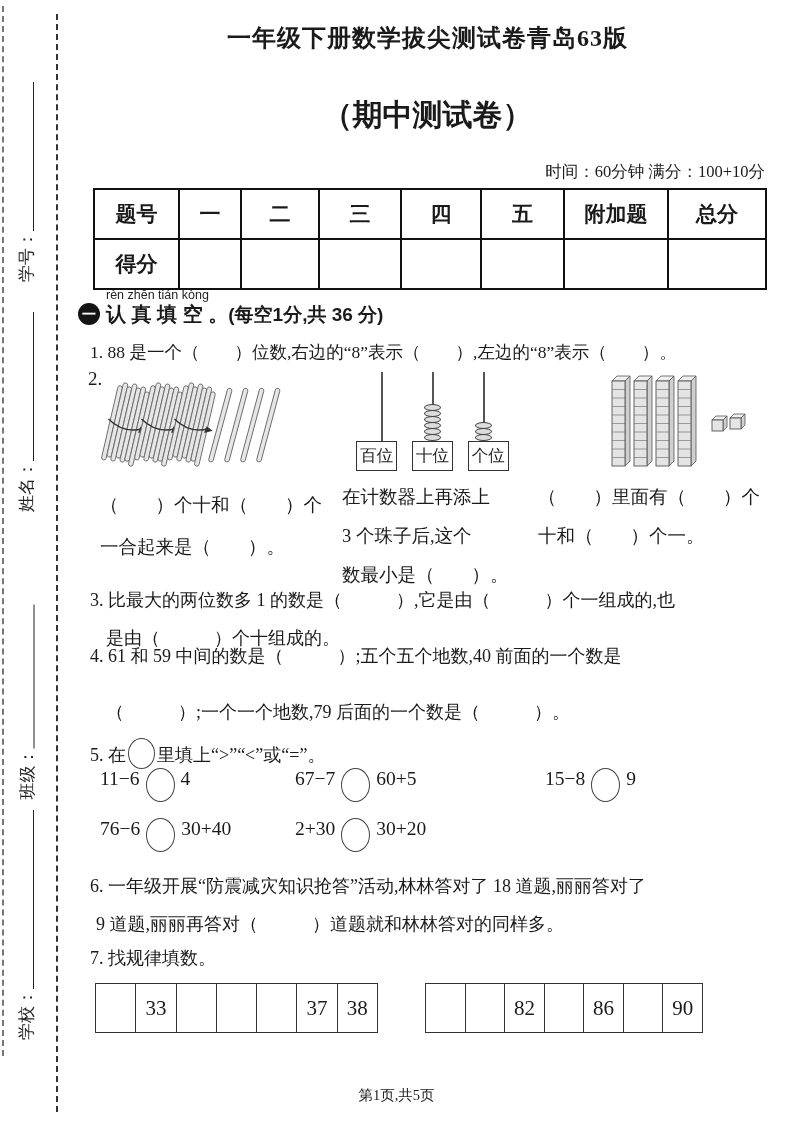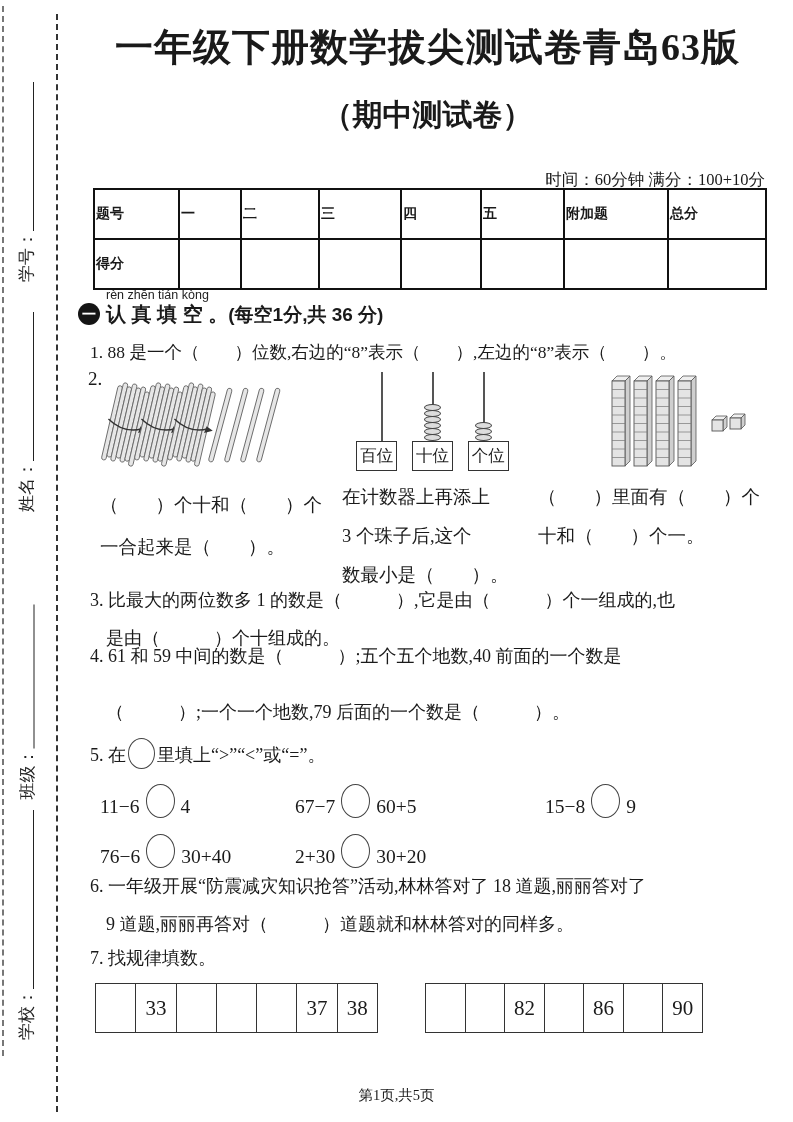--- a/index.html
+++ b/index.html
@@ -8,29 +8,29 @@
 
   
   .edge-dashes{position:absolute;left:2px;top:6px;height:1050px;border-left:2px dashed #777;}
   .seal-line{position:absolute;left:56px;top:14px;bottom:10px;border-left:2.5px dashed #333;}
   .m-label{position:absolute;height:24px;display:flex;align-items:flex-end;transform:rotate(-90deg);}
   .m-text{font-size:17px;color:#222;white-space:nowrap;}
   .m-line{flex:1;border-bottom:1.5px solid #222;margin-bottom:4px;}
 
   
   .title{position:absolute;left:70px;right:8px;top:22px;text-align:center;
-         font-size:38px;font-weight:bold;letter-spacing:1px;white-space:nowrap;}
+         font-size:24px;font-weight:bold;letter-spacing:1px;white-space:nowrap;}
   .subtitle{position:absolute;left:70px;right:8px;top:95px;text-align:center;
             font-size:30px;font-weight:bold;}
-  .meta{position:absolute;right:28px;top:161px;font-size:16.5px;margin-top:8px;}
+  .meta{position:absolute;right:28px;top:161px;font-size:16.5px;}
 
   
   .score-table{position:absolute;left:93px;top:188px;width:672px;border-collapse:collapse;table-layout:fixed;}
-  .score-table td{border:2px solid #111;height:46px;text-align:left;
-                  font-size:14px;font-weight:bold;}
+  .score-table td{border:2px solid #111;height:46px;text-align:center;
+                  font-size:21px;font-weight:bold;}
 
   
   .pinyin{position:absolute;left:106px;top:288px;font-size:12.5px;
           font-family:"Liberation Sans","DejaVu Sans",sans-serif;color:#222;}
   .badge{position:absolute;left:78px;top:303px;width:22px;height:22px;border-radius:50%;
          background:#141414;color:#fff;font-size:14px;line-height:22px;text-align:center;
          font-weight:bold;font-family:"Liberation Sans",sans-serif;}
   .sec-title{position:absolute;left:106px;top:301px;font-size:20px;font-weight:bold;
              font-family:"Liberation Sans","DejaVu Sans",sans-serif;white-space:nowrap;}
   .sec-note{font-size:19px;}
@@ -46,21 +46,21 @@
         background:#ddd;margin-top:-1px;box-sizing:border-box;}
   .beads{position:absolute;}
   .counter-box{position:absolute;left:0;top:69px;width:153px;height:30px;display:flex;gap:16px;}
   .counter-box span{flex:1;border:1.5px solid #333;margin-left:-1.5px;text-align:center;
                     font-size:16.5px;line-height:28px;}
   .counter-box span:first-child{margin-left:0;}
 
   
   .cmp-grid{position:absolute;left:100px;top:768px;width:668px;display:grid;
             grid-template-columns:195px 250px 1fr;grid-auto-rows:50px;}
-  .cmp{display:flex;align-items:flex-end;font-size:19.5px;}
+  .cmp{display:flex;align-items:flex-start;font-size:19.5px;}
   .cmp-circle{display:inline-block;width:29px;height:34px;border:1.3px solid #444;
               border-radius:50%;margin:0 6px;box-sizing:border-box;}
   .inline-circle{display:inline-block;width:25px;height:29px;border:1.3px solid #444;
                  border-radius:50%;vertical-align:-8px;margin:0 2px;}
 
   
   .seq-table{position:absolute;border-collapse:collapse;table-layout:fixed;}
   .seq-table td{border:1.6px solid #333;height:46px;text-align:center;font-size:21px;}
   .footer{position:absolute;left:0;right:0;top:1086px;text-align:center;font-size:14.5px;}
 </style>
@@ -253,21 +253,21 @@
         <span>30+40</span>
     </div>
     <div class="cmp">
       <span>2+30</span>
         <span class="cmp-circle"></span>
         <span>30+20</span>
     </div>
   </div>
 
   <div class="q-line" style="left:90px;top:874px;">6. 一年级开展“防震减灾知识抢答”活动,林林答对了 18 道题,丽丽答对了</div>
-  <div class="q-line" style="left:106px;top:912px;">9 道题,丽丽再答对（　　　）道题就和林林答对的同样多。</div>
+  <div class="q-line" style="left:96px;top:912px;">9 道题,丽丽再答对（　　　）道题就和林林答对的同样多。</div>
 
   <div class="q-line" style="left:90px;top:946px;">7. 找规律填数。</div>
 
   <table class="seq-table" style="left:95px;top:983px;width:283px;">
     <tbody>
         <tr>
       <td></td>
       <td>33</td>
       <td></td>
       <td></td>

